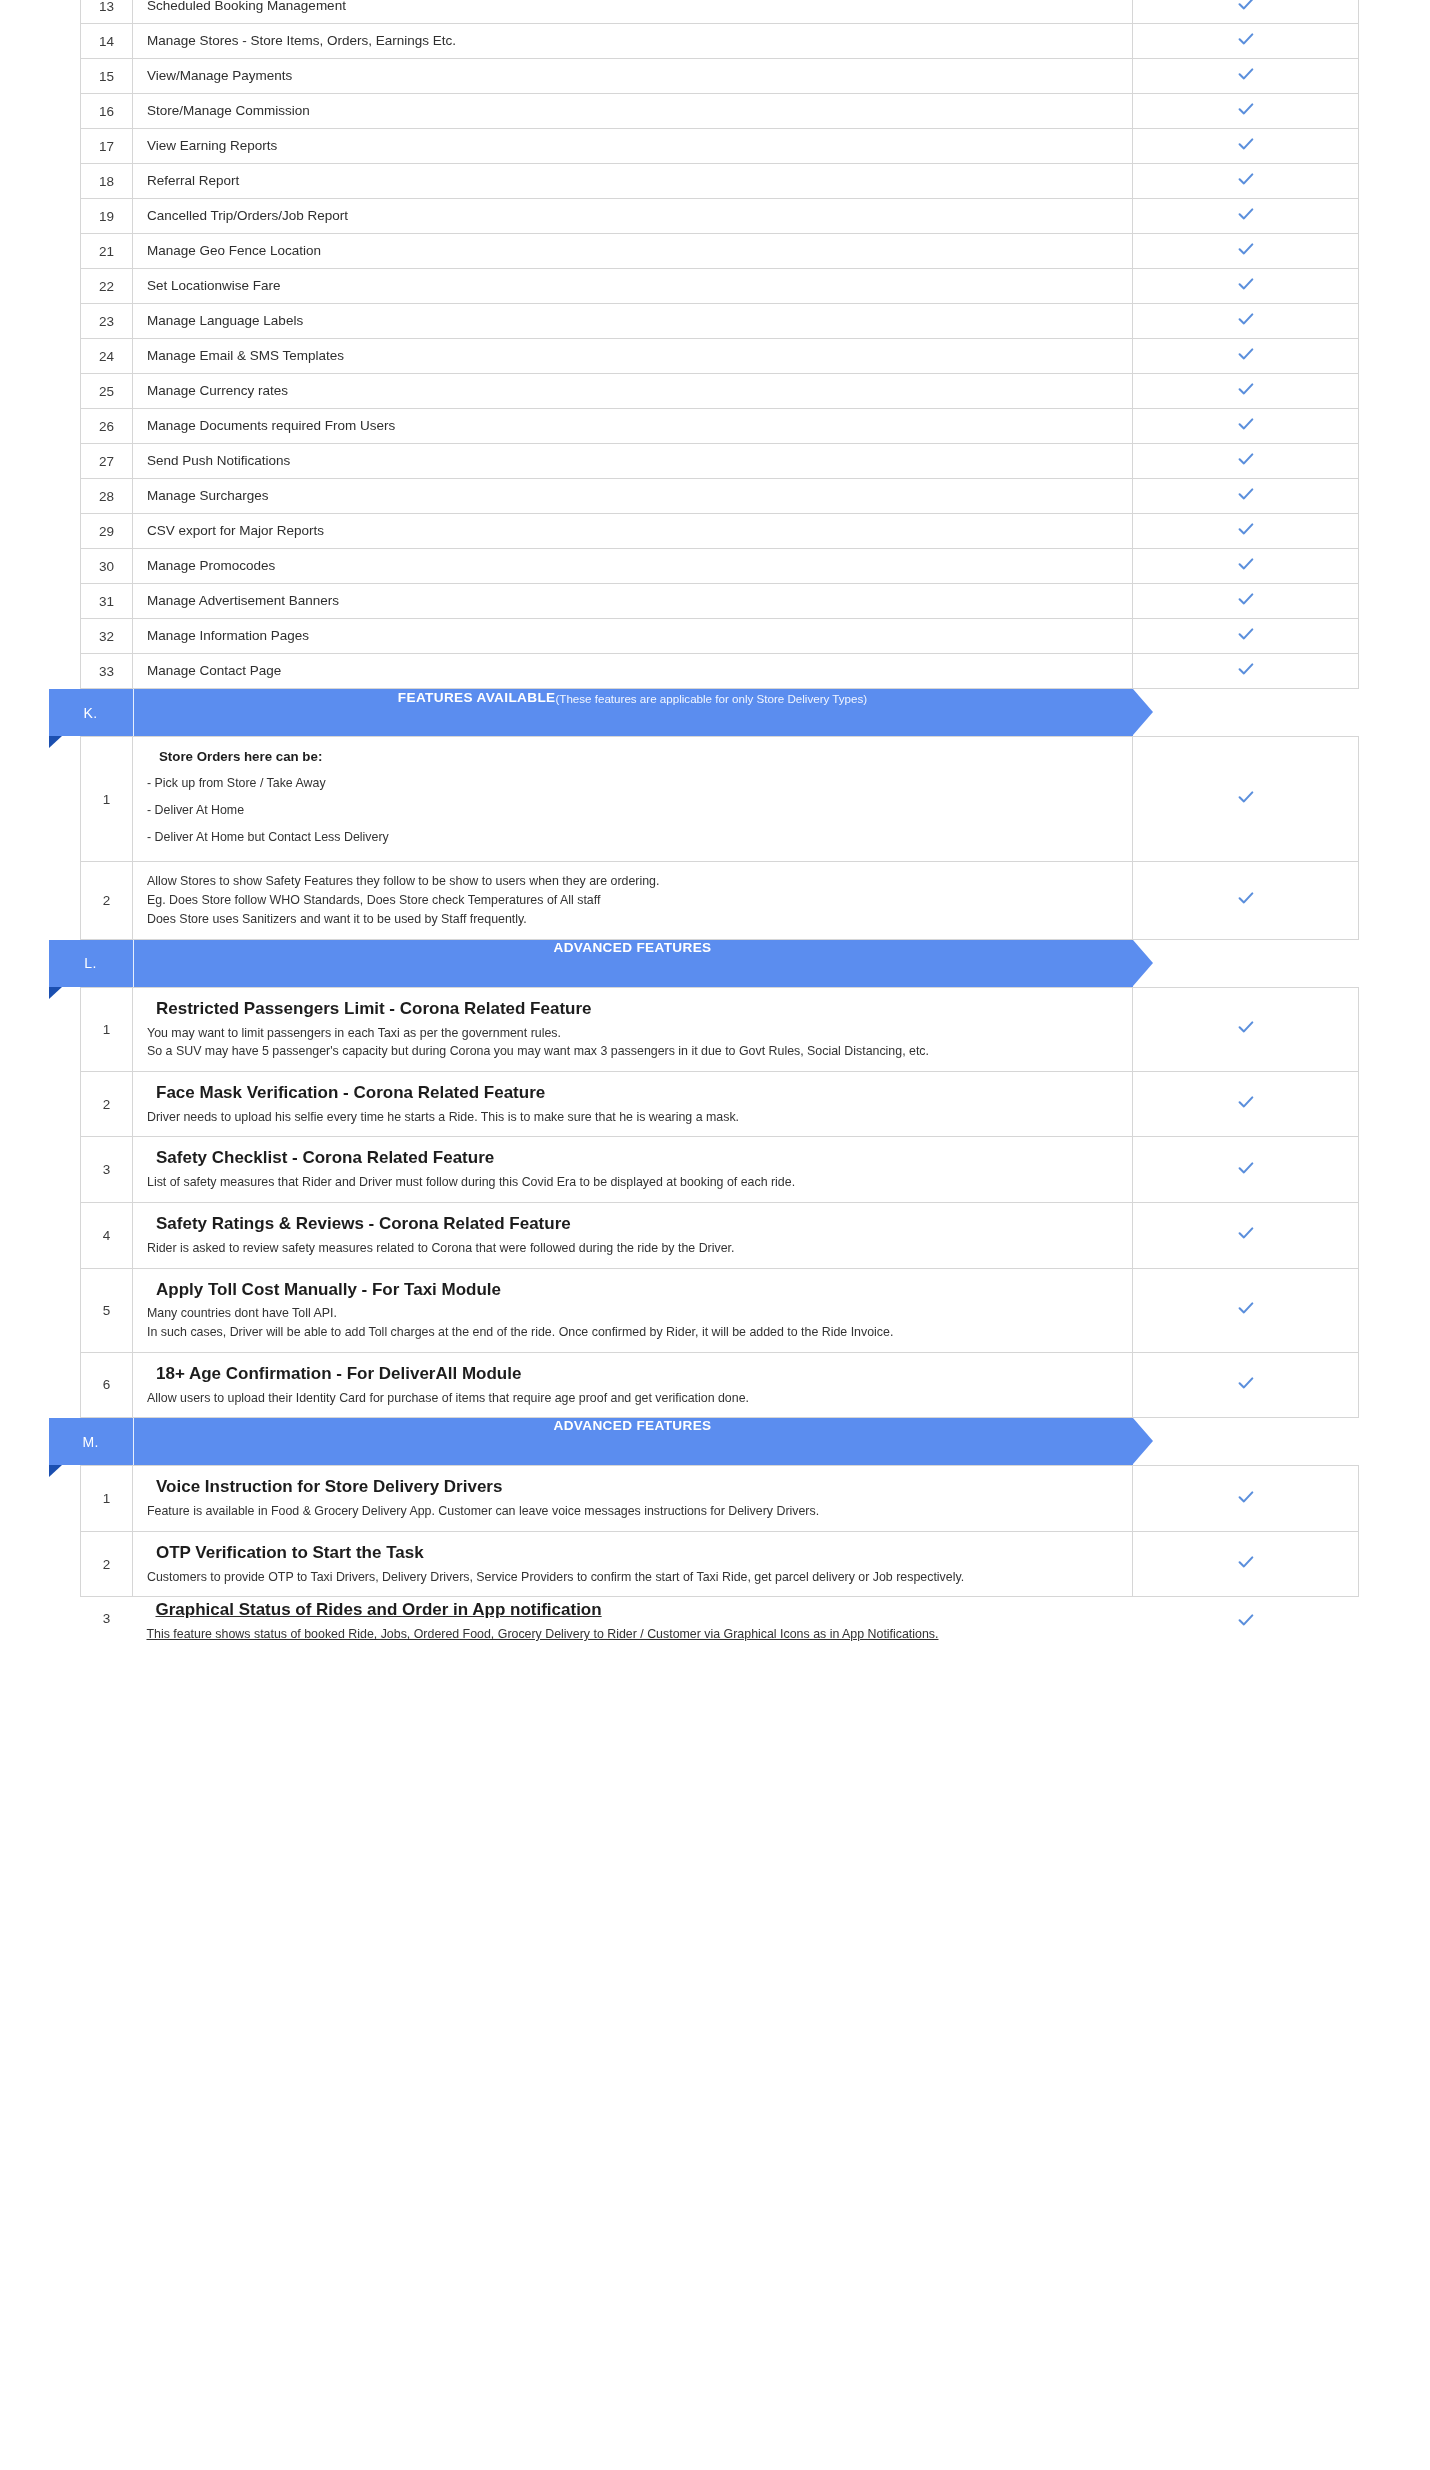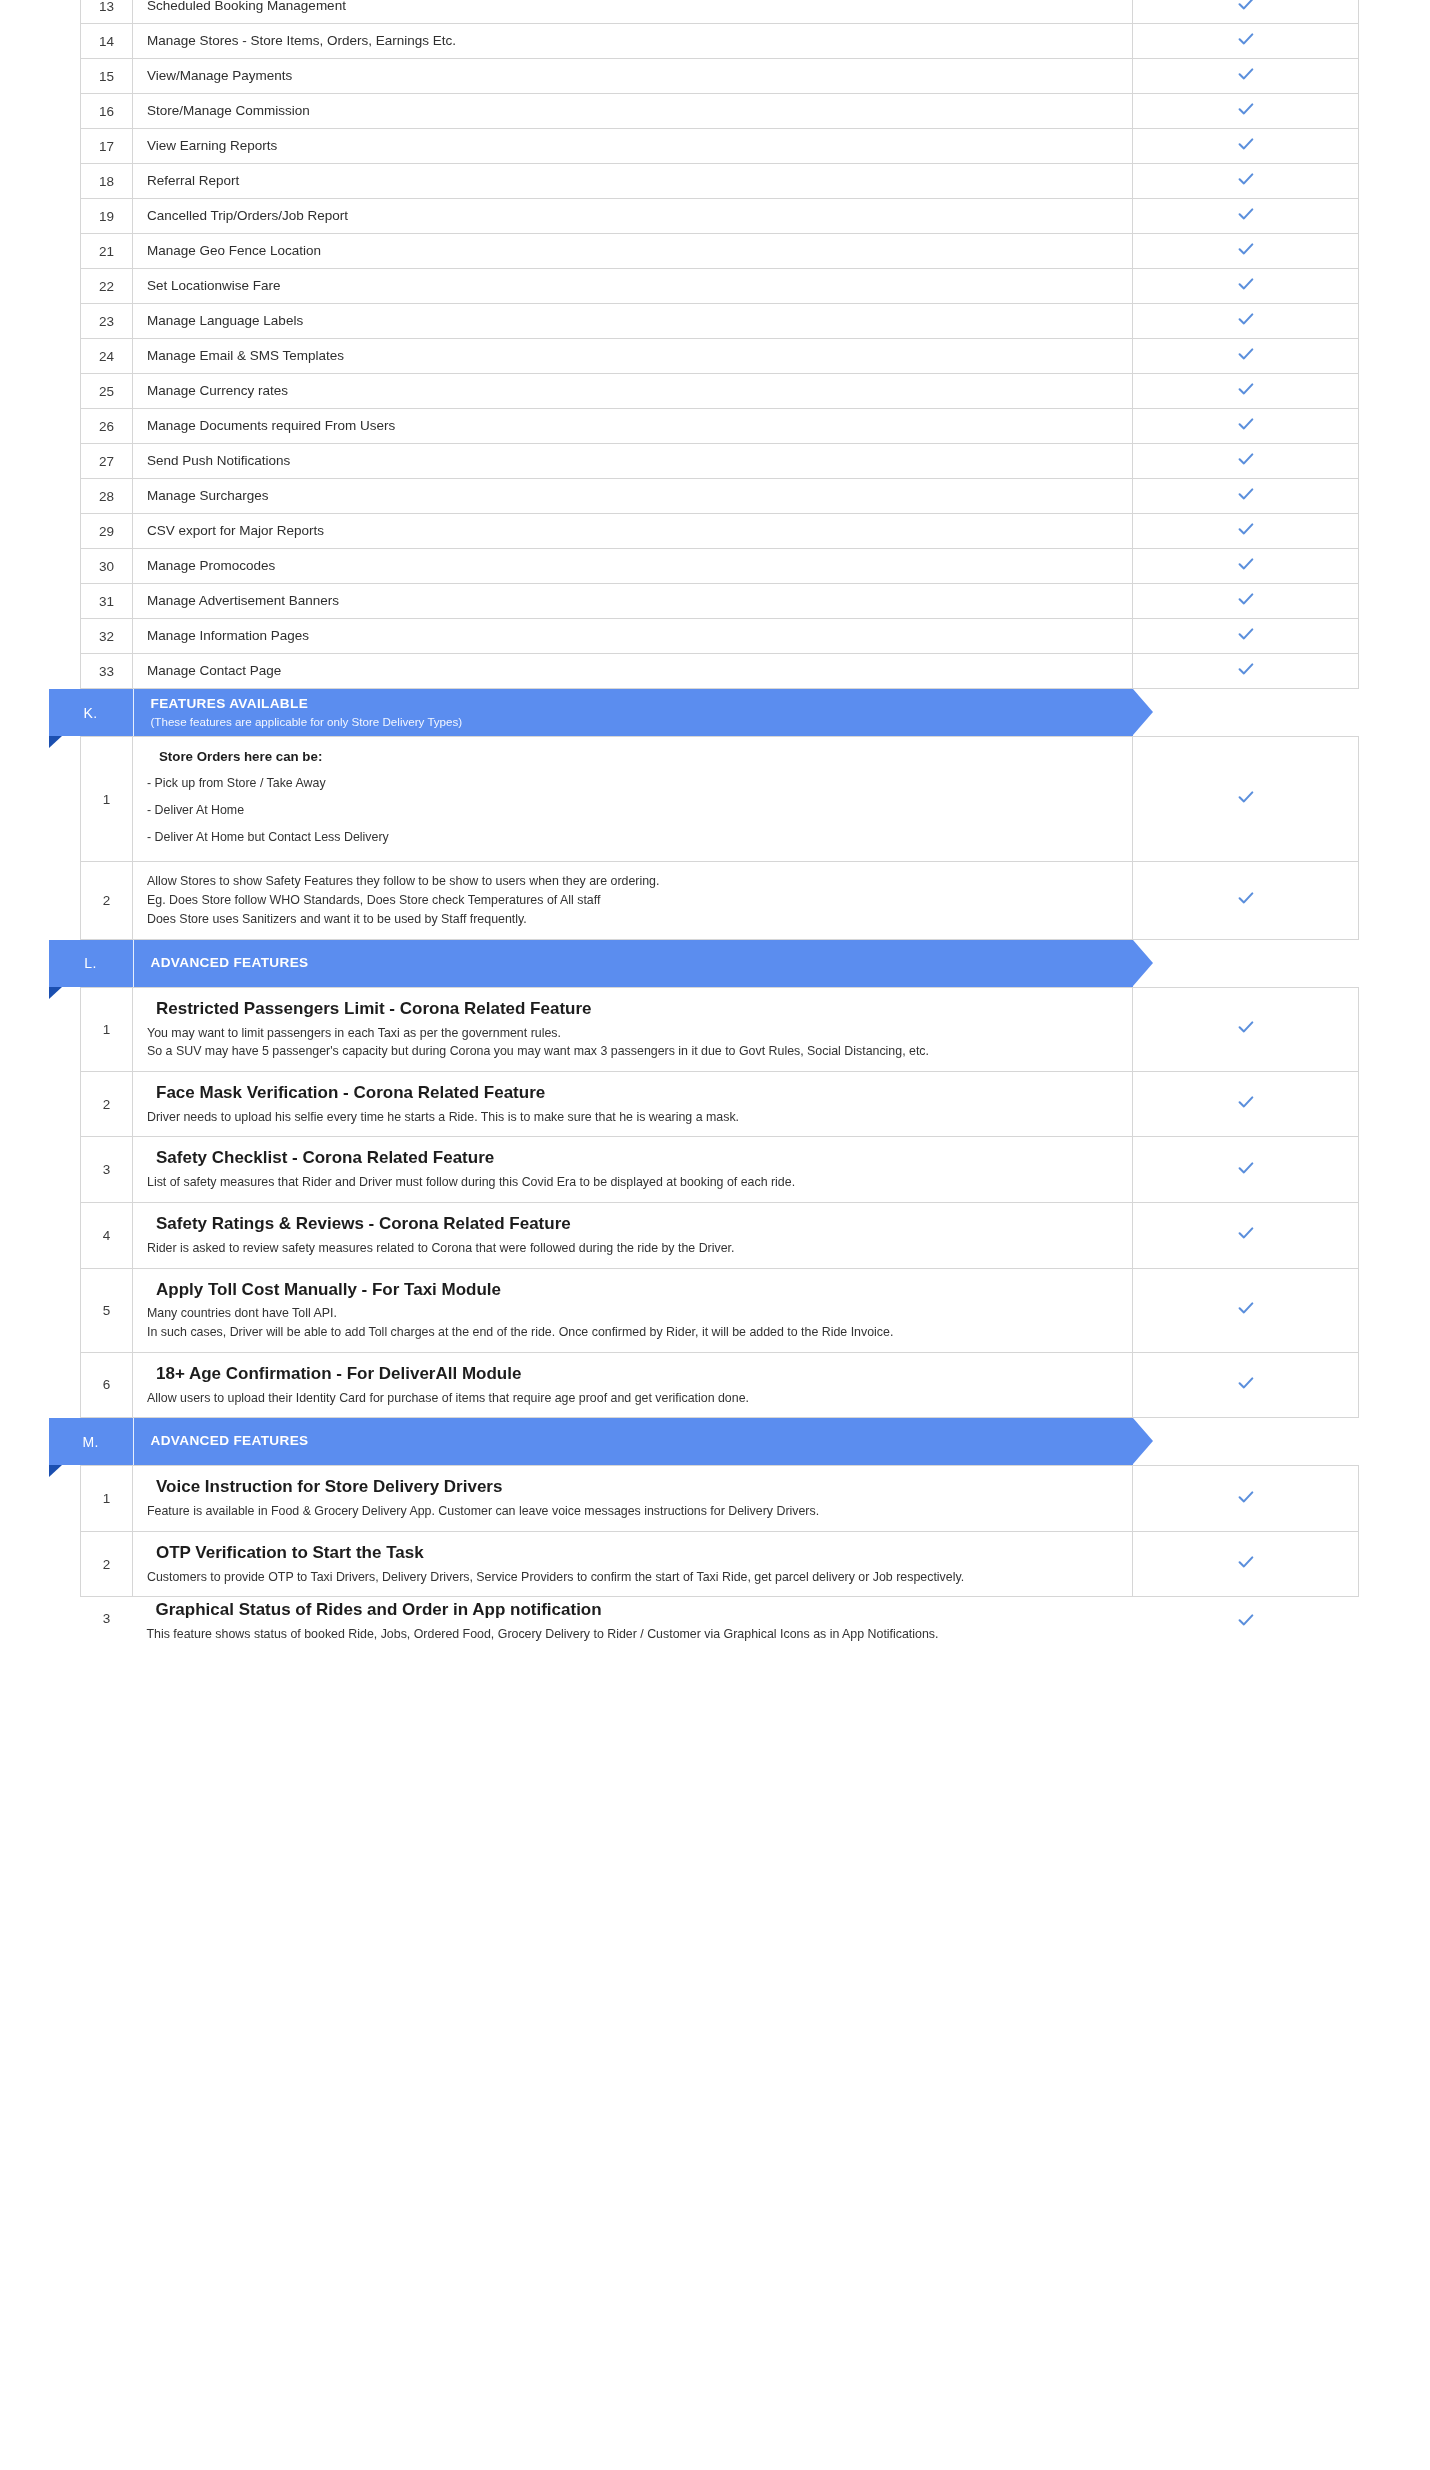--- a/index.html
+++ b/index.html
@@ -153,21 +153,21 @@
     border-bottom: 12px solid transparent;
   }
   .band-body {
     position: absolute;
     left: 52px;
     top: 0;
     height: 47px;
     background: #5b8def;
     color: #ffffff;
     display: flex;
-    flex-direction: column;
+    flex-direction: row;
     justify-content: center;
     padding: 0 18px;
     z-index: 2;
   }
   .band-body.with-sub { padding-top: 1px; }
   .band-title {
     font-size: 13.6px;
     font-weight: bold;
     letter-spacing: .35px;
     line-height: 1.25;
@@ -200,21 +200,21 @@
     opacity: .85;
     z-index: 4;
   }
 
   
   tr.lastrow td {
     border: none;
     border-top: none;
   }
   tr.lastrow .cell-num { vertical-align: top; padding-top: 14px; }
-  tr.lastrow .cell-feature { padding-top: 2px; }
+  tr.lastrow .cell-feature { padding-top: 2px; text-decoration: underline; }
   tr.lastrow .cell-check { vertical-align: top; padding-top: 14px; }
 </style>
 </head>
 <body>
 
 <div class="sheet">
   <table class="ftable">
     <colgroup>
       <col class="c-num">
       <col class="c-feature">

